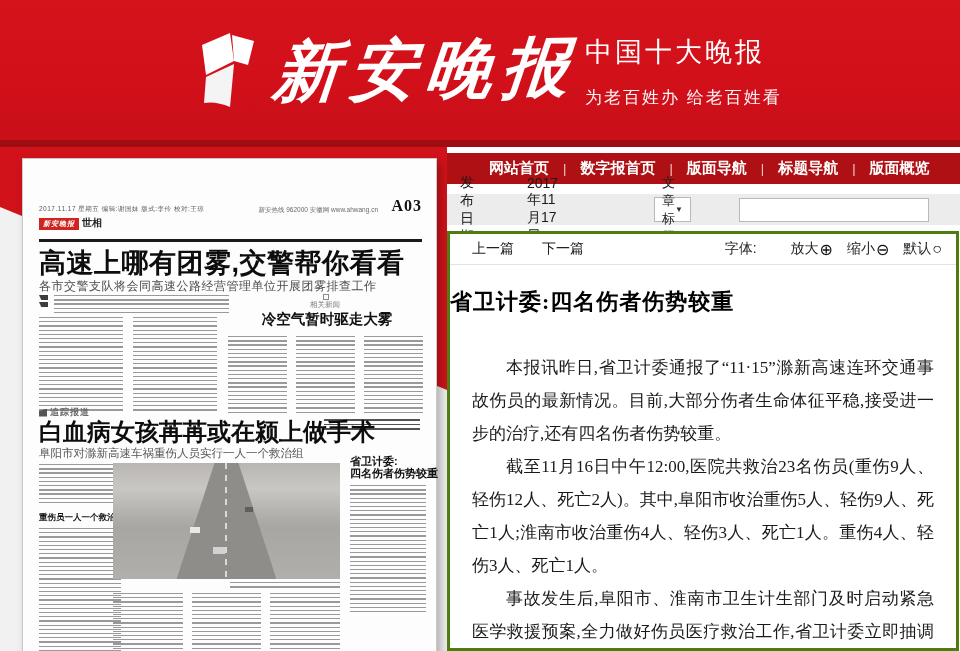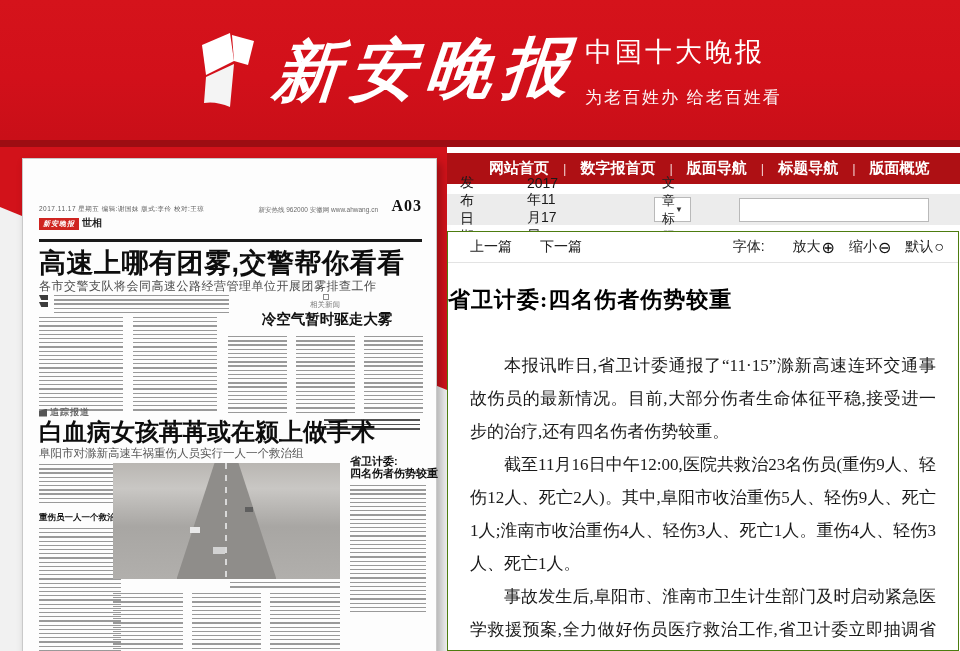--- a/index.html
+++ b/index.html
@@ -89,26 +89,26 @@
   .toolbar .date { font-size:14px; color:#1a1a1a; margin-left:8px; }
   .sel { margin-left:55px; width:93px; height:25px; background:#fff; border:1px solid #b9b9b9;
          display:flex; align-items:center; justify-content:space-between; padding:0 7px; cursor:pointer; }
   .sel .sel-txt { font-size:13px; color:#222; }
   .sel .arr { font-size:8px; color:#333; }
   .toolbar input { margin-left:7px; width:210px; height:24px; border:1px solid #b9b9b9; background:#fff;
                    font-size:13px; padding:0 6px; outline:none; }
   .btn-search { margin-left:7px; width:82px; height:27px; background:#bf1010; color:#fff; border:none;
                 font-size:16px; font-weight:bold; letter-spacing:8px; padding-left:12px; cursor:pointer; }
   .article-box { position:absolute; left:447px; top:231px; width:512px; height:420px;
-                 background:#fff; border:1px solid #4d7c0f; }
+                 background:#fff; border:3px solid #4d7c0f; }
   .art-hdr { height:31px; display:flex; align-items:center; padding:0 14px 0 22px;
              border-bottom:1px solid #e3e3e3; }
   .art-hdr .pn { font-size:14px; color:#222; cursor:pointer; margin-right:28px; }
   .fontctl { margin-left:auto; display:flex; align-items:center; font-size:14px; color:#222; }
-  .fontctl .fl { margin-right:14px; }
+  .fontctl .fl { margin-right:20px; }
   .fontctl .fc { cursor:pointer; margin-left:14px; display:flex; align-items:center;text-align:right; }
   .fontctl .ic { font-size:16px; margin-left:1px; color:#111; }
   .art-title { font-family:"Liberation Serif", serif; font-weight:bold;
                font-size:22px; color:#000; margin-top:22px; letter-spacing:1px; }
   .art-body { padding:0 22px; margin-top:34px; font-family:"Liberation Serif", serif;
               font-size:17px; color:#1a1a1a; line-height:33px; text-align:justify; }
   .art-body p { text-indent:2em; }
 </style>
 </head>
 <body>

